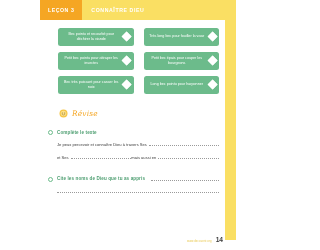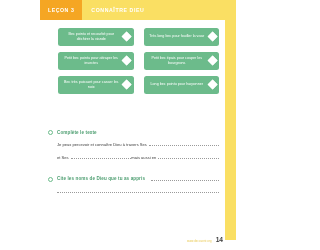--- a/index.html
+++ b/index.html
@@ -251,20 +251,32 @@
         <span class="tag-diamond"></span>
       </div>
 
       <div class="tag">
         <div class="tag-text">Long bec pointu pour harponner</div>
         <span class="tag-diamond"></span>
       </div>
 
     </div>
 
+    <div class="revise">
+      <span class="revise-sun">
+        <svg viewBox="0 0 22 22" width="11" height="11" aria-hidden="true">
+          <circle cx="11" cy="11" r="8" fill="#f6c544"></circle>
+          <circle cx="11" cy="11" r="5.6" fill="#fbe08a"></circle>
+          <circle cx="8.6" cy="10" r="1.1" fill="#8a6b22"></circle>
+          <circle cx="13.4" cy="10" r="1.1" fill="#8a6b22"></circle>
+          <path d="M8.4 13.2 Q11 15.4 13.6 13.2" stroke="#8a6b22" stroke-width="0.9" fill="none" stroke-linecap="round"></path>
+        </svg>
+      </span>
+      <span class="revise-label">Révise</span>
+    </div>
 
     <div class="exercises">
 
       <div>
         <div class="ex-head">
           <span class="ex-bullet"></span>
           <span class="ex-title">Complète le texte</span>
         </div>
         <div class="ex-body">
           <div class="ex-line">

